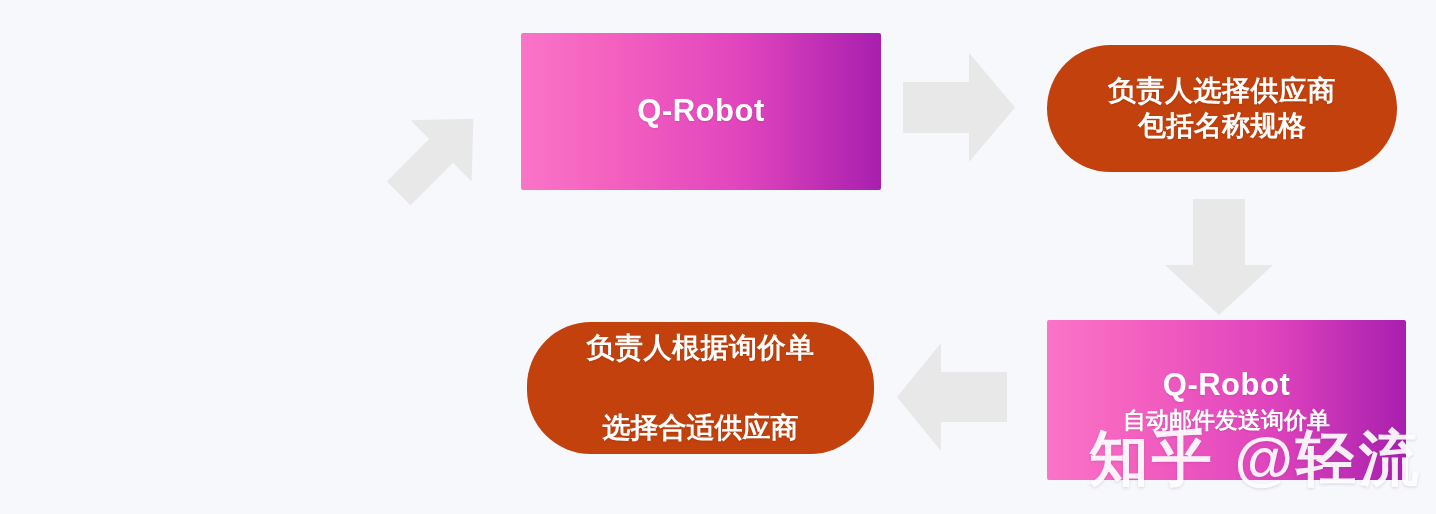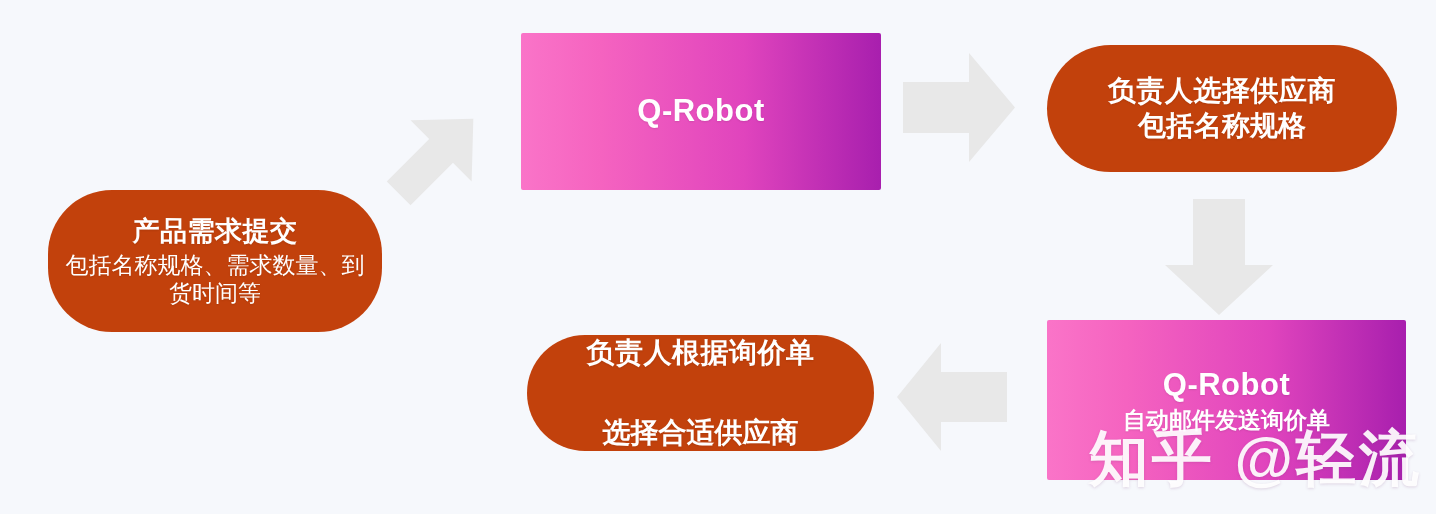--- a/index.html
+++ b/index.html
@@ -58,21 +58,21 @@
   #node-match .sub { font-size:29px; }
 
   #node-select    { left:1047px;top:45px;  width:350px; height:127px; }
   #node-select .ttl { font-size:28px; }
   #node-select .sub { font-size:28px; }
 
   #node-email     { left:1047px;top:320px; width:359px; height:160px; }
   #node-email .ttl { font-size:31px; margin-bottom:2px; }
   #node-email .sub { font-size:23px; }
 
-  #node-choose    { left:527px; top:335px; width:347px; height:116px; }
+  #node-choose    { left:527px; top:322px; width:347px; height:132px; }
   #node-choose .ttl { font-size:28px; }
   #node-choose .sub { font-size:28px;margin-top:46px; }
 
   
   .arrow { position:absolute; }
   .arrow svg { display:block; width:100%; height:100%; }
 
   #arrow-diag  { left:376px;  top:96px;  width:120px; height:120px; }
   #arrow-right { left:901px;  top:51px;  width:116px; height:113px; }
   #arrow-down  { left:1163px; top:197px; width:112px; height:120px; }
@@ -89,24 +89,20 @@
     text-shadow:0 1px 3px rgba(120,60,120,0.20);
     white-space:nowrap;
     pointer-events:none;
   }
 </style>
 </head>
 <body>
 
 <div id="stage">
 
-  <div class="node purple" id="node-request">
-    <div class="ttl">产品需求提交</div>
-    <div class="sub">包括名称规格、需求数量、到货时间等</div>
-  </div>
 
   <div class="arrow" id="arrow-diag">
     <svg viewBox="0 0 100 100" preserveAspectRatio="none" aria-hidden="true">
       <g transform="rotate(-45 50 50)">
         <polygon points="6,36 56,36 56,14 94,50 56,86 56,64 6,64" fill="#e8e8e8"></polygon>
       </g>
     </svg>
   </div>
 
   <div class="node pink" id="node-match">

